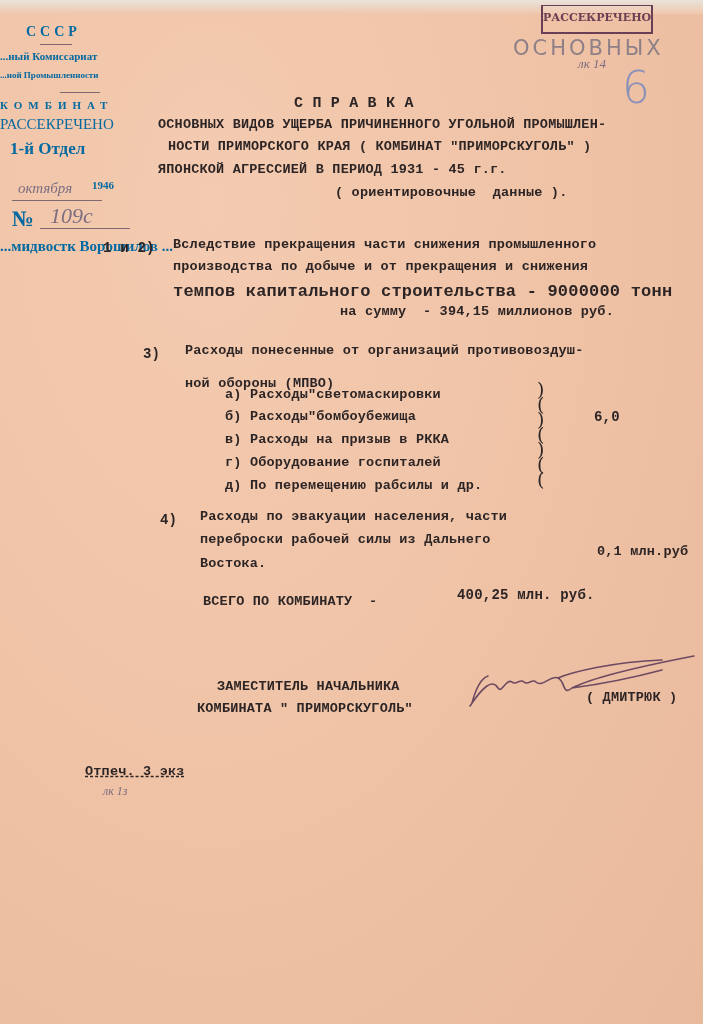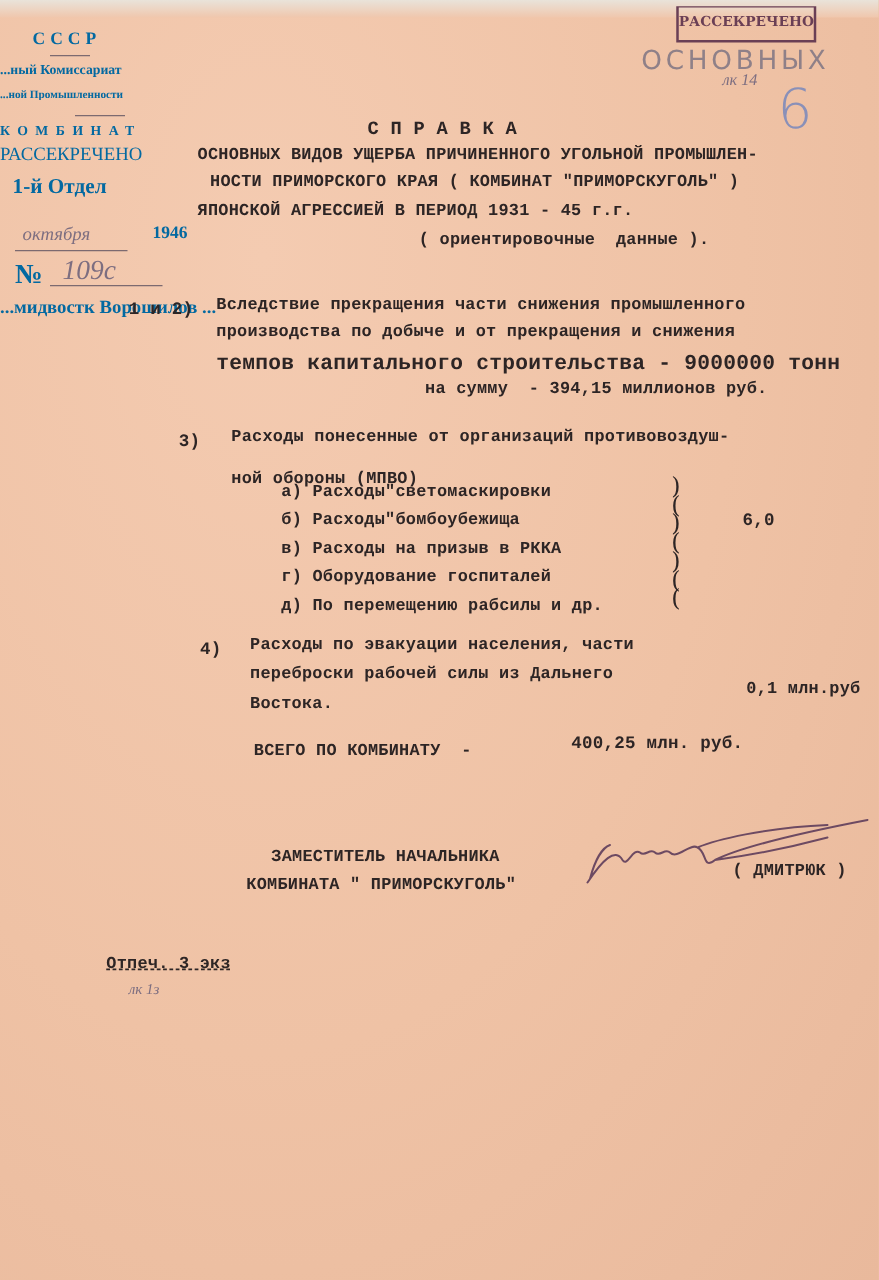--- a/index.html
+++ b/index.html
@@ -36,21 +36,21 @@
 <div>
   <div class="abs stamp" style="left:26px;top:24px;font-size:14px;letter-spacing:4px;">СССР</div>
   <div class="stamp-line" style="left:40px;top:44px;width:32px;"></div>
   <div class="abs stamp" style="left:0px;top:50px;font-size:11px;">...ный Комиссариат</div>
   <div class="abs stamp" style="left:0px;top:70px;font-size:9px;">...ной Промышленности</div>
   <div class="stamp-line" style="left:60px;top:92px;width:40px;"></div>
   <div class="abs stamp" style="left:0px;top:99px;font-size:11px;letter-spacing:6px;">КОМБИНАТ</div>
   <div class="abs stamp" style="left:0px;top:116px;font-size:15px;font-weight:normal;">РАССЕКРЕЧЕНО</div>
   <div class="abs stamp" style="left:10px;top:139px;font-size:17px;">1-й Отдел</div>
   <div class="abs hand" style="left:18px;top:180px;font-size:15px;">октября</div>
-  <div class="abs stamp" style="left:122px;top:179px;font-size:14px;">1946</div>
+  <div class="abs stamp" style="left:92px;top:179px;font-size:11px;">1946</div>
   <div class="stamp-line" style="left:12px;top:200px;width:90px;"></div>
   <div class="abs stamp" style="left:12px;top:206px;font-size:22px;">№</div>
   <div class="abs hand" style="left:50px;top:203px;font-size:22px;">109с</div>
   <div class="stamp-line" style="left:40px;top:228px;width:90px;"></div>
   <div class="abs stamp" style="left:0px;top:238px;font-size:15px;">...мидвостк Ворошилов ...</div>
 </div>
 
 <div class="abs tw" style="left:282px;top:95px;font-size:15px;margin-left:12px;">С П Р А В К А</div>
 <div class="abs tw" style="left:158px;top:117px;font-size:13.5px;">ОСНОВНЫХ ВИДОВ УЩЕРБА ПРИЧИНЕННОГО УГОЛЬНОЙ ПРОМЫШЛЕН-</div>
 <div class="abs tw" style="left:168px;top:139px;font-size:13.5px;">НОСТИ ПРИМОРСКОГО КРАЯ ( КОМБИНАТ "ПРИМОРСКУГОЛЬ" )</div>

